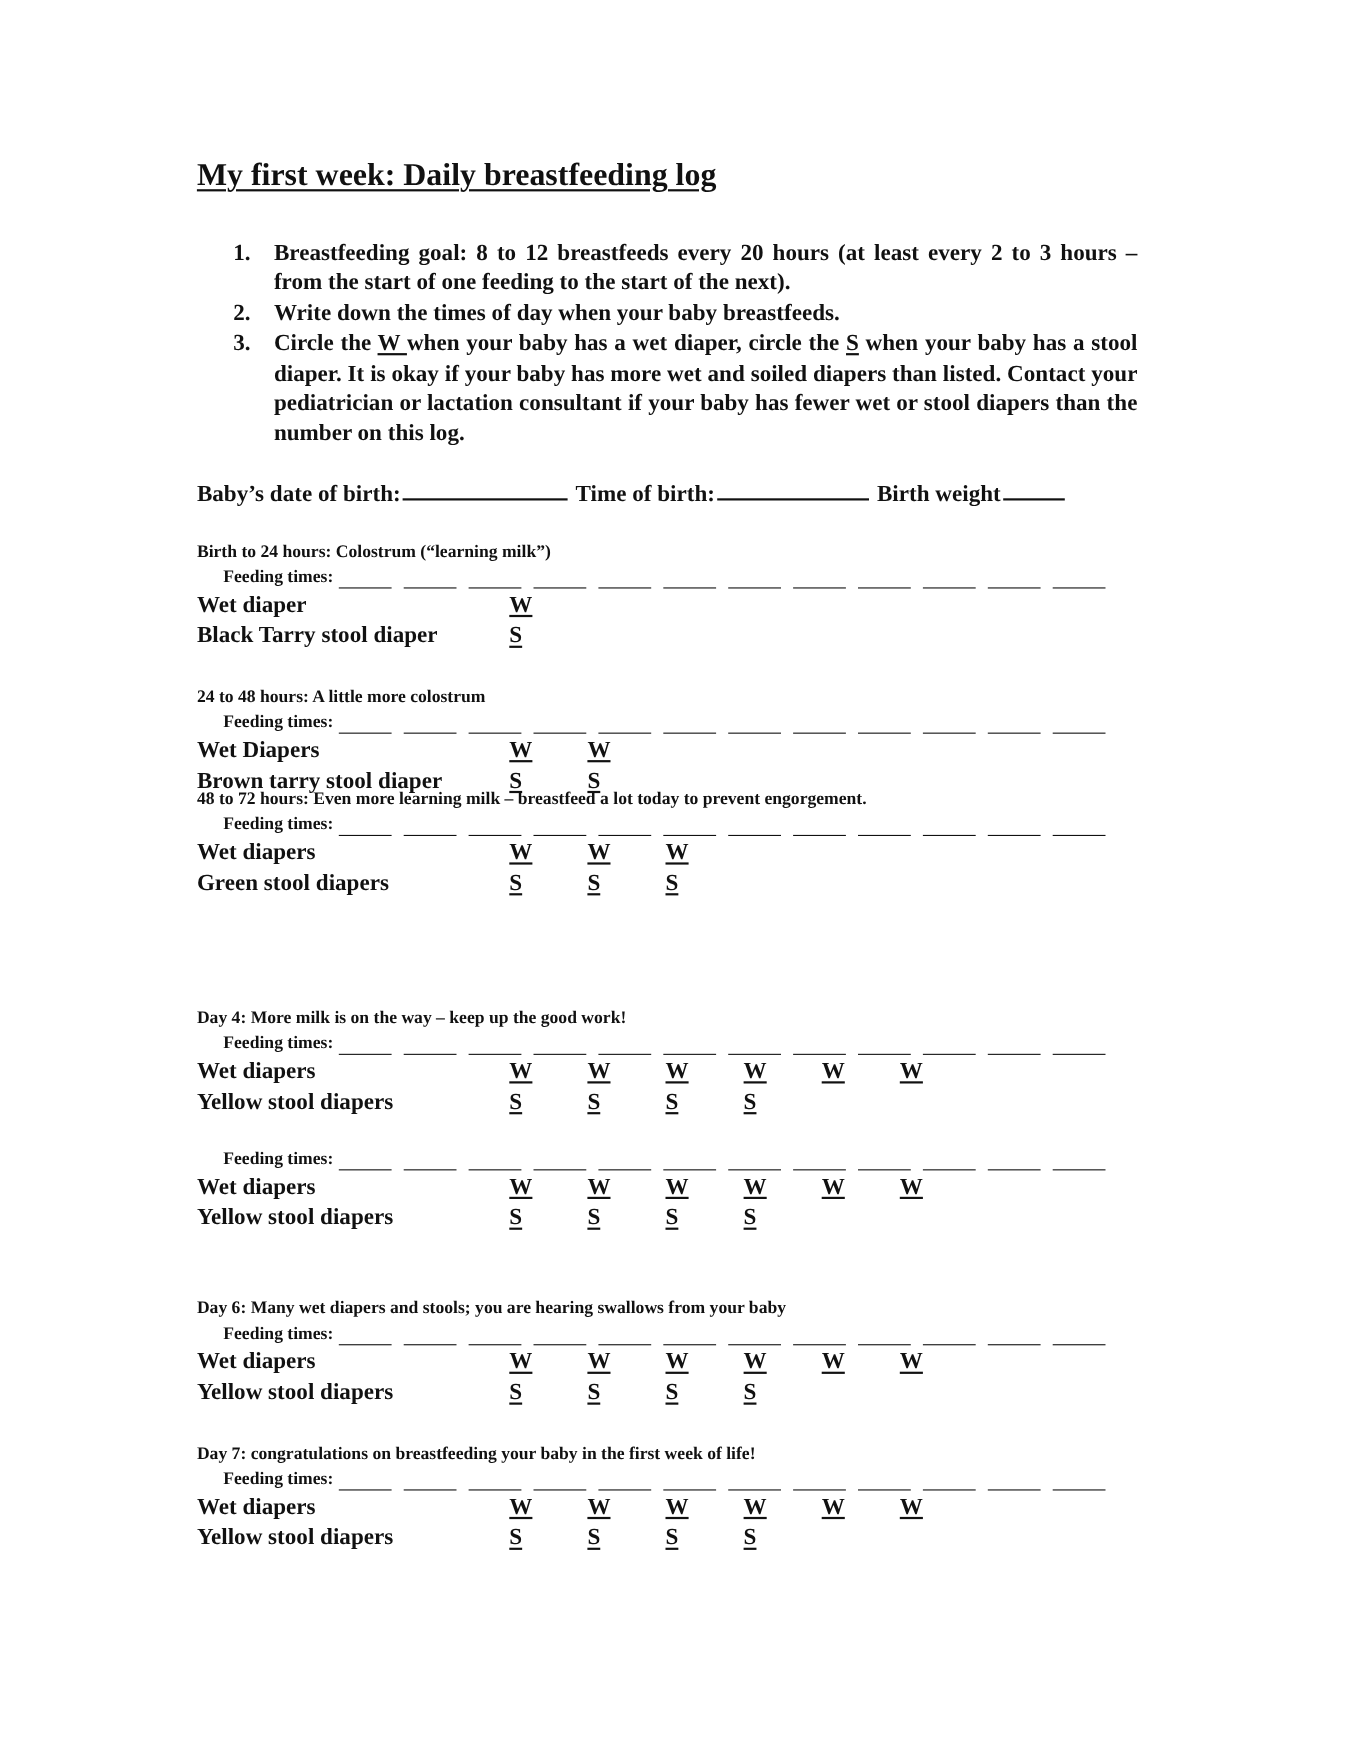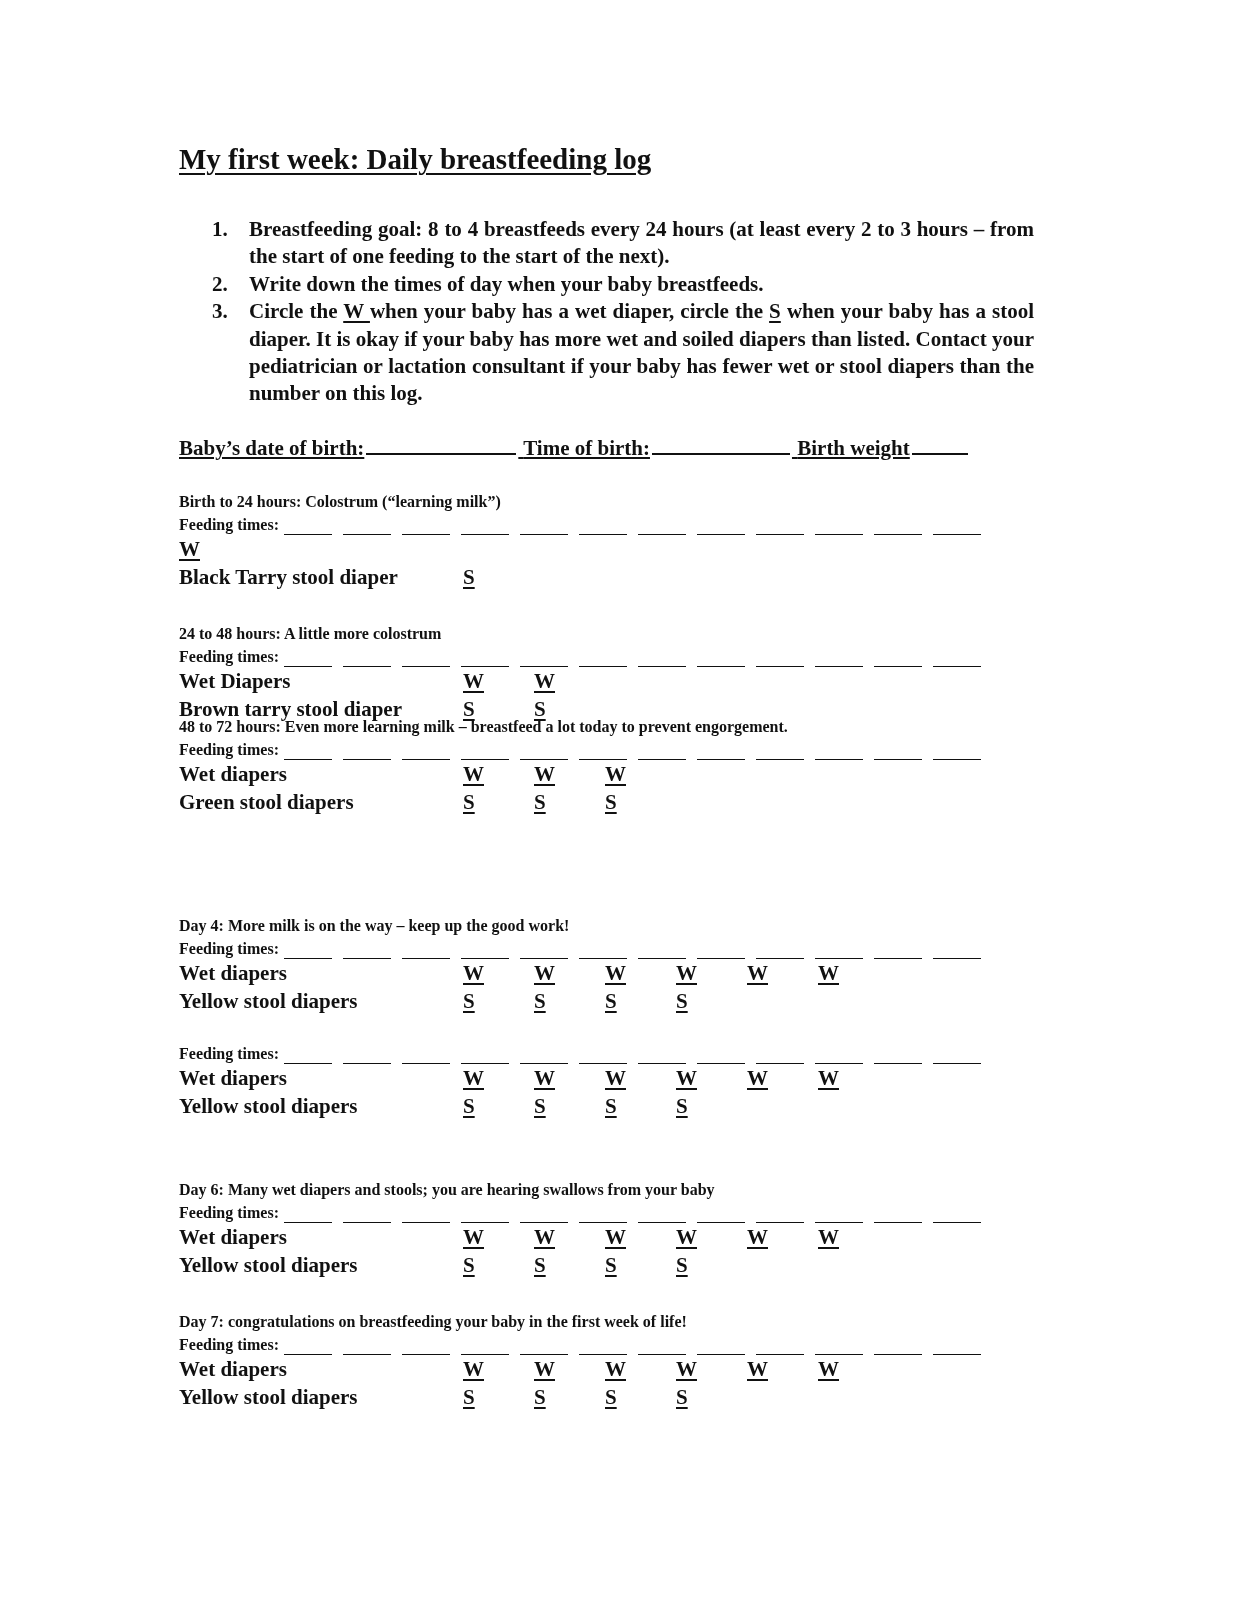--- a/index.html
+++ b/index.html
@@ -13,43 +13,43 @@
     position: absolute; left: 179px; top: 143px;
     font-size: 29px; text-decoration: underline; text-decoration-thickness: 2px;
     text-underline-offset: 4px; white-space: nowrap;
   }
   .instructions { position: absolute; left: 212px; top: 216px; width: 822px; font-size: 21px; line-height: 27.4px; }
   .instr-item { display: flex; }
   .instr-num { width: 37px; flex: 0 0 37px; }
   .instr-text { flex: 1; text-align: justify; }
   .u { text-decoration: underline; text-underline-offset: 3px; }
 
-  .birth-line { position: absolute; left: 179px; top: 435px; font-size: 21px; white-space: nowrap; text-decoration: underline; }
+  .birth-line { position: absolute; left: 179px; top: 435px; font-size: 21px; white-space: nowrap; }
   .blank { display: inline-block; border-bottom: 2px solid #111; height: 18px; vertical-align: baseline; margin: 0 2px; }
 
   .section { position: absolute; left: 179px; width: 855px; }
   .sec-title { font-size: 16px; line-height: 27px; text-align: justify; }
   .feed-row { font-size: 16px; line-height: 20px; display: flex; align-items: flex-end; white-space: nowrap; }
-  .feed-label { margin-right: 5px; }
+  .feed-label { margin-right: 5px; margin-left: 24px; }
   .feed-blank { display: inline-block; width: 48px; border-bottom: 1.5px solid #111; margin-right: 11px; height: 14px; }
   .diaper-row { font-size: 21px; line-height: 28px; display: flex; white-space: nowrap; }
   .diaper-label { width: 284px; flex: 0 0 284px; }
   .mark { width: 71px; flex: 0 0 71px; }
   .mark span { text-decoration: underline; text-decoration-thickness: 2px; text-underline-offset: 3px; }
 </style>
 </head>
 <body>
 
 <div class="page">
   <div class="title">My first week:  Daily breastfeeding log</div>
 
   <div class="instructions">
     <div class="instr-item">
       <span class="instr-num">1.</span>
-      <span class="instr-text">Breastfeeding goal:  8 to 4 breastfeeds every 24 hours (at least every 2 to 3 hours – from the start of one feeding to the start of the next).</span>
+      <span class="instr-text">Breastfeeding goal:  8 to 12 breastfeeds every 20 hours (at least every 2 to 3 hours – from the start of one feeding to the start of the next).</span>
     </div>
     <div class="instr-item">
       <span class="instr-num">2.</span>
       <span class="instr-text">Write down the times of day when your baby breastfeeds.</span>
     </div>
     <div class="instr-item">
       <span class="instr-num">3.</span>
       <span class="instr-text"><span>Circle the </span><span class="u">W </span><span>when your baby has a wet diaper, circle the </span><span class="u">S</span><span> when your baby has a stool diaper.  It is okay if your baby has more wet and soiled diapers than listed.  Contact your pediatrician or lactation consultant if your baby has fewer wet or stool diapers than the number on this log.</span></span>
     </div>
   </div>
@@ -72,20 +72,21 @@
           <span class="feed-blank"></span>
           <span class="feed-blank"></span>
           <span class="feed-blank"></span>
           <span class="feed-blank"></span>
           <span class="feed-blank"></span>
           <span class="feed-blank"></span>
           <span class="feed-blank"></span>
           <span class="feed-blank"></span>
         </div>
         <div class="diaper-row">
+          <span class="diaper-label">Wet diaper</span>
           <span class="mark"><span>W</span></span>
         </div>
         <div class="diaper-row">
           <span class="diaper-label">Black Tarry stool diaper</span>
           <span class="mark"><span>S</span></span>
         </div>
       </div>
       <div class="section" style="top: 620px;">
         <div class="sec-title">24 to 48 hours:  A little more colostrum</div>
         <div class="feed-row">

